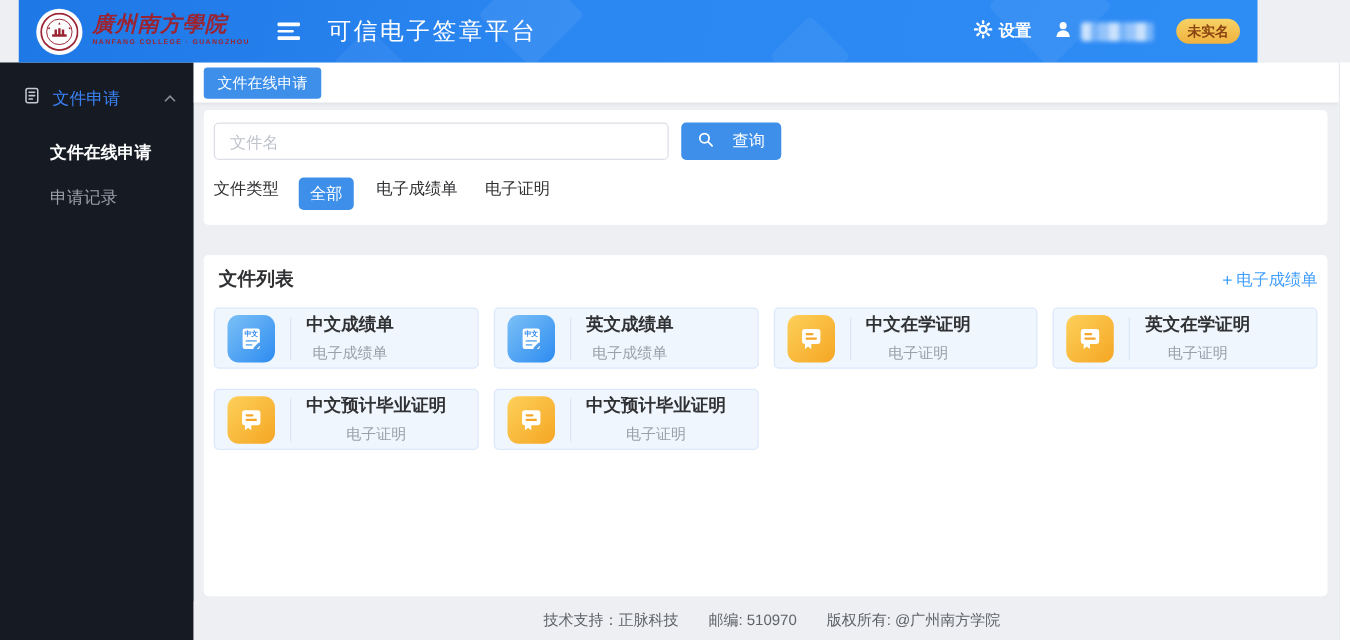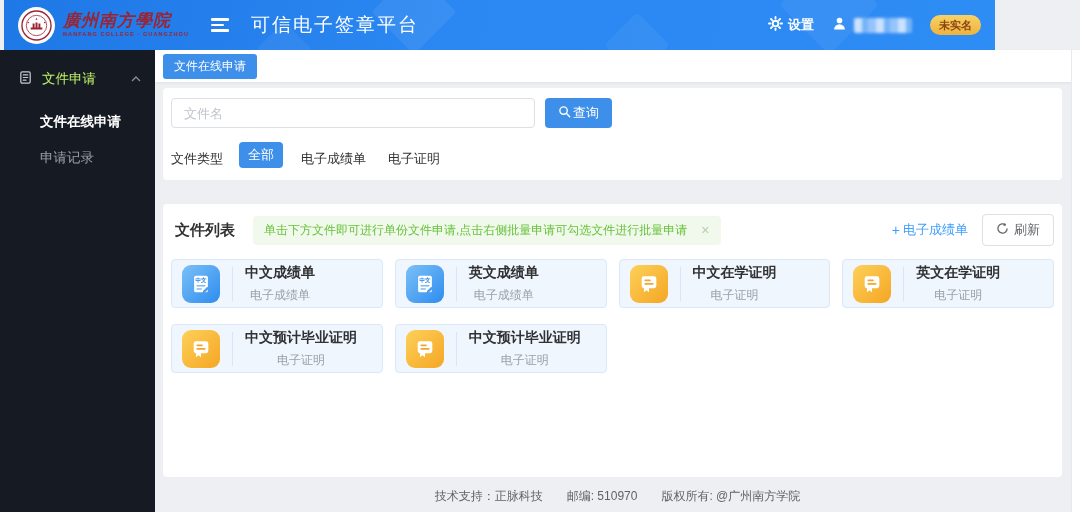--- a/index.html
+++ b/index.html
@@ -1,21 +1,21 @@
 <!DOCTYPE html>
 <html><head>
 <meta charset="utf-8">
 <style>
   * { margin:0; padding:0; box-sizing:border-box; }
   html,body { width:1080px; height:512px; overflow:hidden; }
   body { font-family:"Liberation Sans","DejaVu Sans",sans-serif; background:#edeff3; }
   .app { position:relative; width:1080px; height:512px; }
 
   
-  .header { position:absolute; top:0; left:4px; width:991px; height:50px;
+  .header { position:absolute; top:0; left:15px; width:991px; height:50px;
     background:linear-gradient(100deg,#1e78e6 0%,#2b87f2 45%,#2e8cf5 100%);
     display:flex; align-items:center; z-index:5; overflow:hidden; }
   .cube { position:absolute; background:rgba(255,255,255,0.07); transform:rotate(45deg); border-radius:4px; }
   .cube.c1 { width:60px; height:60px; left:380px; top:-18px; }
   .cube.c2 { width:46px; height:46px; left:610px; top:22px; background:rgba(255,255,255,0.05); }
   .cube.c3 { width:70px; height:70px; left:790px; top:-30px; background:rgba(255,255,255,0.06); }
   .cube.c4 { width:40px; height:40px; left:260px; top:30px; background:rgba(255,255,255,0.05); }
   .cube.c5 { width:54px; height:54px; left:1000px; top:24px; background:rgba(255,255,255,0.06); }
 
   .logo-wrap { display:flex; align-items:center; margin-left:14px; z-index:2; }
@@ -33,21 +33,21 @@
   .hr-item { display:flex; align-items:center; gap:5px; color:#fff; font-size:13px; font-weight:bold; cursor:pointer; }
   .blur-name { width:58px; height:15px; border-radius:2px; margin-left:2px;
     background:repeating-linear-gradient(90deg,rgba(255,255,255,.75) 0 8px,rgba(255,255,255,.35) 8px 14px,rgba(220,235,255,.6) 14px 22px);
     filter:blur(1.6px); }
   .badge { background:linear-gradient(180deg,#f7d266,#efb23e); color:#8a4413; font-size:11px; font-weight:bold;
     padding:2.5px 9px; border-radius:10px; white-space:nowrap; }
 
   
   .sidebar { position:absolute; top:50px; left:0; width:155px; height:462px; background:#151a23; }
   .menu-group { display:flex; align-items:center; height:42px; padding:0 14px 0 18px; margin-top:8px; cursor:pointer; }
-  .menu-group .lbl { color:#bef264; font-size:13.5px; margin-left:9px; }
+  .menu-group .lbl { color:#3b82f6; font-size:13.5px; margin-left:9px; }
   .menu-group .chev { margin-left:auto; display:flex; }
   .submenu-item { height:38px; line-height:38px; padding-left:40px; font-size:13.5px; color:#9aa0aa; cursor:pointer; }
   .submenu-item.active { color:#ffffff; font-weight:bold; }
   .submenu-item + .submenu-item { margin-top:0; }
   .submenu { margin-top:4px; display:flex; flex-direction:column; gap:0; }
   .submenu .submenu-item { height:36px; line-height:36px; }
 
   
   .main { position:absolute; top:50px; left:155px; width:925px; height:462px; background:#edeff3; display:flex; flex-direction:column; }
   .scrollstrip { position:absolute; right:0; top:0; width:9px; height:462px; background:#ffffff; border-left:1px solid #e7e9ee; z-index:4; }
@@ -56,22 +56,22 @@
   .tab { background:#3d8fea; color:#fff; font-size:12px; padding:4px 11px; border-radius:3px; cursor:pointer; }
 
   .content { flex:1; padding:6px 18px 4px 8px; display:flex; flex-direction:column; overflow:hidden; }
   .panel { background:#fff; border-radius:4px; }
 
   .search-panel { padding:10px 8px 12px 8px; }
   .search-row { display:flex; align-items:center; }
   .file-input { width:364px; height:30px; border:1px solid #dcdfe6; border-radius:4px; padding:0 12px; font-size:13px; color:#333; outline:none; }
   .file-input::placeholder { color:#bfc4cc; }
   .query-btn { margin-left:10px; height:30px; padding:0 13px; background:#3d8fea; border:none; border-radius:4px;
-    color:#fff; font-size:13px; display:flex; align-items:center; gap:2px; cursor:pointer; }
-  .filter-row { display:flex; align-items:flex-end; margin-top:14px; font-size:13px; color:#303133; }
+    color:#fff; font-size:13px; display:flex; align-items:center; gap:15px; cursor:pointer; }
+  .filter-row { display:flex; align-items:flex-start; margin-top:14px; font-size:13px; color:#303133; }
   .filter-label { margin-right:16px; }
   .filter-opt { margin-right:22px; cursor:pointer; color:#303133; }
   .filter-opt.selected { background:#3d8fea; color:#fff; padding:4px 9px; border-radius:4px; margin-right:18px; }
 
   .list-panel { margin-top:24px; flex:1; padding:10px 8px; display:flex; flex-direction:column; }
   .list-header { display:flex; align-items:center; }
   .list-title { font-size:15px; font-weight:bold; color:#303133; margin-left:4px; }
   .notice { margin-left:18px; background:#f0f9eb; color:#67c23a; font-size:12px; padding:6px 11px; border-radius:4px;
     display:flex; align-items:center; gap:14px; }
   .notice-close { color:#b5cfa4; font-size:14px; cursor:pointer; line-height:1; }
@@ -212,38 +212,25 @@
           <span class="filter-label">文件类型</span>
           <span class="filter-opt selected">全部</span>
           <span class="filter-opt">电子成绩单</span>
           <span class="filter-opt">电子证明</span>
         </div>
       </div>
 
       <div class="panel list-panel">
         <div class="list-header">
           <span class="list-title">文件列表</span>
-          <span class="notice">
-            <span>单击下方文件即可进行单份文件申请,点击右侧批量申请可勾选文件进行批量申请</span>
-            <span class="notice-close">×</span>
-          </span>
           <span class="list-actions">
             <span class="batch-link">
               <span class="plus-glyph">+</span>
               <span>电子成绩单</span>
             </span>
-            <button class="refresh-btn">
-              <span>
-                <svg width="13" height="13" viewBox="0 0 14 14">
-                  <path d="M12 7 a5 5 0 1 1 -1.6-3.7" fill="none" stroke="#606266" stroke-width="1.4"></path>
-                  <path d="M9.6 0.9 L10.6 3.7 L7.8 4.3 Z" fill="#606266"></path>
-                </svg>
-              </span>
-              <span>刷新</span>
-            </button>
           </span>
         </div>
 
         <div class="card-grid">
 
           <div class="file-card">
             <span class="card-icon blue">
               <svg width="22" height="22" viewBox="0 0 24 24">
                 <rect x="4.5" y="3" width="15" height="18" rx="2" fill="#fff"></rect>
                 <text x="12" y="10" font-size="6" fill="#2a86ee" text-anchor="middle" font-weight="bold" font-family="sans-serif">中文</text>

